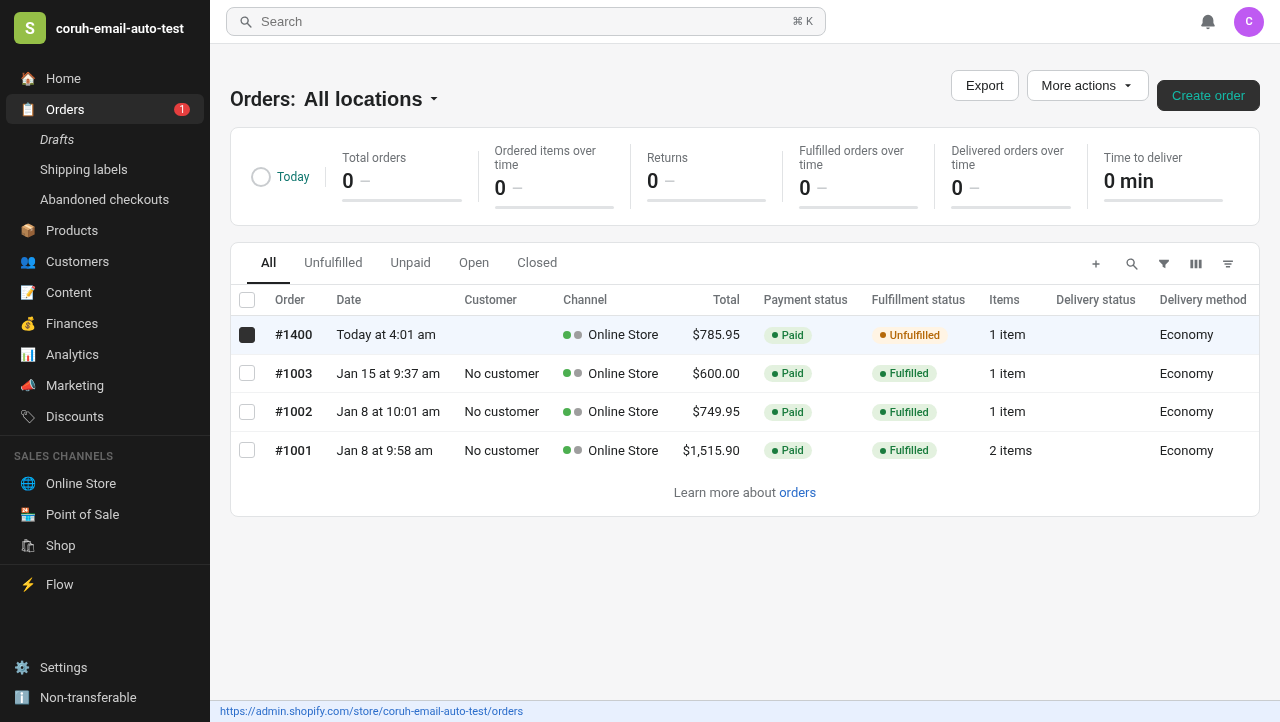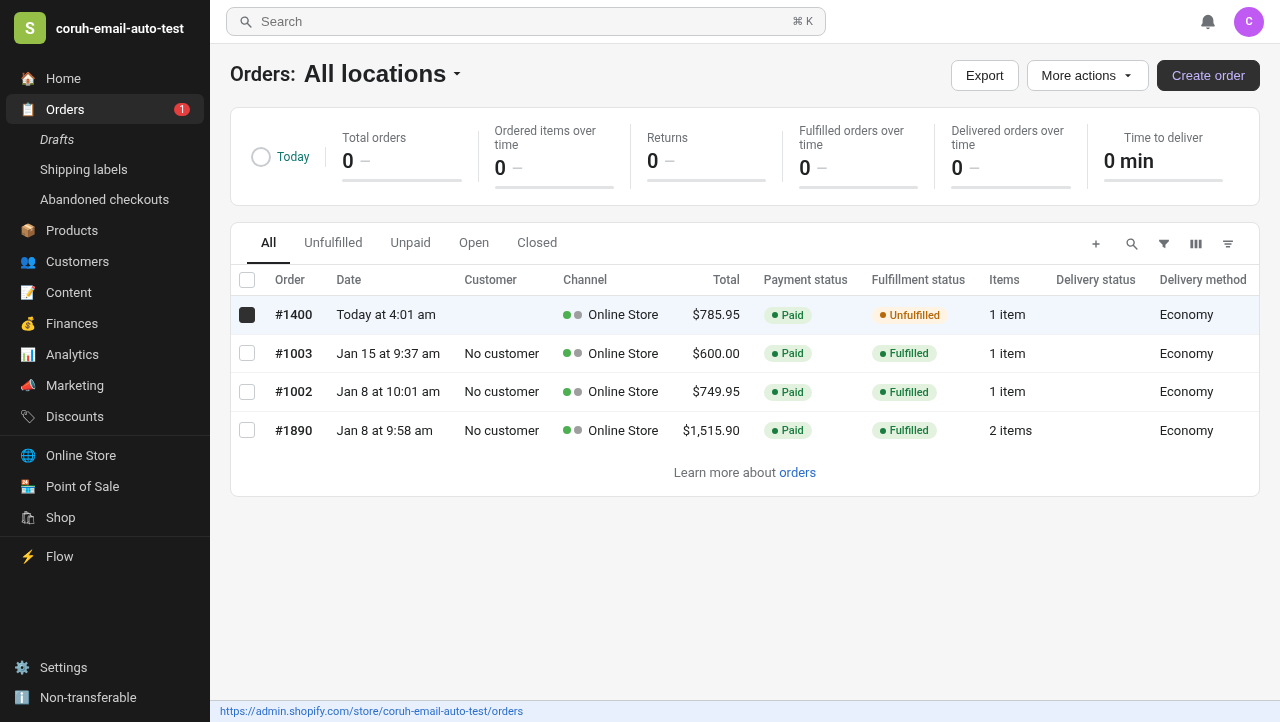--- a/index.html
+++ b/index.html
@@ -27,34 +27,34 @@
     .topbar { background: #fff; border-bottom: 1px solid #e1e3e5; padding: 0 16px; height: 44px; display: flex; align-items: center; gap: 12px; }
     .search-bar { flex: 1; max-width: 600px; display: flex; align-items: center; gap: 8px; background: #f6f6f7; border: 1px solid #c9cccf; border-radius: 8px; padding: 6px 12px; }
     .search-bar input { border: none; background: transparent; font-size: 13px; outline: none; flex: 1; color: #202223; }
     .search-bar .kbd { color: #6d7175; font-size: 11px; }
     .topbar-right { display: flex; align-items: center; gap: 10px; margin-left: auto; }
     .topbar-icon-btn { width: 32px; height: 32px; border: none; background: transparent; cursor: pointer; display: flex; align-items: center; justify-content: center; border-radius: 6px; color: #6d7175; }
     .user-avatar { width: 30px; height: 30px; border-radius: 50%; background: #bf5af2; display: flex; align-items: center; justify-content: center; color: white; font-size: 12px; font-weight: 600; cursor: pointer; overflow: hidden; }
 
     
     .page-content { flex: 1; overflow-y: auto; padding: 16px 20px; }
-    .page-header { display: flex; align-items: flex-start; margin-bottom: 16px; gap: 12px; }
+    .page-header { display: flex; align-items: flex-end; margin-bottom: 16px; gap: 12px; }
     .page-title-area { display: flex; align-items: center; gap: 8px; flex: 1; }
     .page-title { font-size: 20px; font-weight: 600; color: #202223; }
-    .location-selector { display: flex; align-items: center; gap: 4px; background: transparent; border: none; cursor: pointer; font-size: 24px; font-weight: 600; color: #202223; padding: 0; }
+    .location-selector { display: flex; align-items: center; gap: 4px; background: transparent; border: none; cursor: pointer; font-size: 20px; font-weight: 600; color: #202223; padding: 0; }
     .header-actions { display: flex; align-items: center; gap: 8px; }
     .btn { padding: 7px 14px; border-radius: 7px; font-size: 13px; font-weight: 500; cursor: pointer; border: 1px solid transparent; display: inline-flex; align-items: center; gap: 6px; }
     .btn-secondary { background: #fff; border-color: #c9cccf; color: #202223; }
-    .btn-primary { background: #303030; color: #c4b5fd; border-color: #303030; }
+    .btn-primary { background: #303030; color: #14b8a6; border-color: #303030; margin-top: 20px; }
 
     
     .stats-bar { background: #fff; border: 1px solid #e1e3e5; border-radius: 8px; padding: 16px 20px; margin-bottom: 16px; display: flex; align-items: center; gap: 0; }
     .stat-item { flex: 1; padding: 0 16px; border-right: 1px solid #e1e3e5; }
     .stat-item:first-child { padding-left: 0; }
-    .stat-item:last-child { border-right: none; text-align: center; }
+    .stat-item:last-child { border-right: none; }
     .stat-label { font-size: 12px; color: #6d7175; margin-bottom: 4px; }
     .stat-value { font-size: 20px; font-weight: 600; color: #202223; display: flex; align-items: center; gap: 6px; }
     .stat-dash { color: #c9cccf; font-size: 14px; }
     .stat-bar { height: 3px; background: #e1e3e5; border-radius: 2px; margin-top: 6px; position: relative; }
     .stat-bar-fill { height: 100%; background: #8c9196; border-radius: 2px; width: 0%; }
     .today-indicator { display: flex; align-items: center; gap: 6px; color: #0f766e; font-size: 12px; padding-right: 16px; border-right: 1px solid #e1e3e5; }
     .today-dot { width: 20px; height: 20px; border: 2px solid #c9cccf; border-radius: 50%; display: flex; align-items: center; justify-content: center; }
 
     
     .table-container { background: #fff; border: 1px solid #e1e3e5; border-radius: 8px; overflow: hidden; }
@@ -148,20 +148,21 @@
     <div class="sidebar-item">
       <span class="sidebar-icon">📣</span>
       <span>Marketing</span>
     </div>
     <div class="sidebar-item">
       <span class="sidebar-icon">🏷</span>
       <span>Discounts</span>
     </div>
 
     <div class="sidebar-divider"></div>
+    <div class="sidebar-section-label">Sales channels</div>
     <div class="sidebar-item">
       <span class="sidebar-icon">🌐</span>
       <span>Online Store</span>
     </div>
     <div class="sidebar-item">
       <span class="sidebar-icon">🏪</span>
       <span>Point of Sale</span>
     </div>
     <div class="sidebar-item">
       <span class="sidebar-icon">🛍</span>
@@ -473,21 +474,21 @@
       </span>
     </td>
     <td>1 item</td>
     <td></td>
     <td>Economy</td>
   </tr>
             <tr>
     <td class="checkbox-cell">
       <input type="checkbox" class="checkbox" style="">
     </td>
-    <td><a href="#" class="order-link">#1890</a></td>
+    <td><a href="#" class="order-link">#1001</a></td>
     <td>Jan 8 at 9:58 am</td>
     <td style="color:#202223">No customer</td>
     <td>
       <div style="display:flex;align-items:center;gap:6px;">
         <span class="channel-indicator">
     <span class="channel-dot green"></span>
     <span class="channel-dot gray"></span>
   </span>
         <span>Online Store</span>
       </div>

